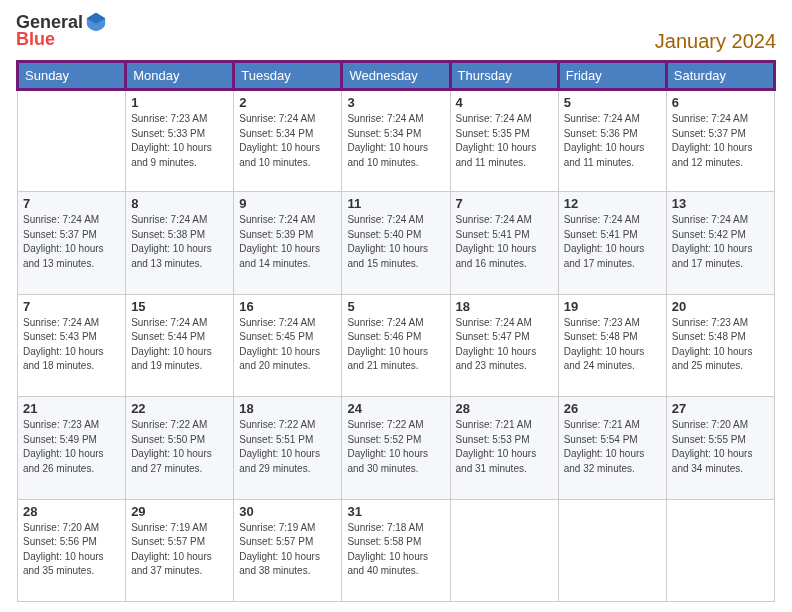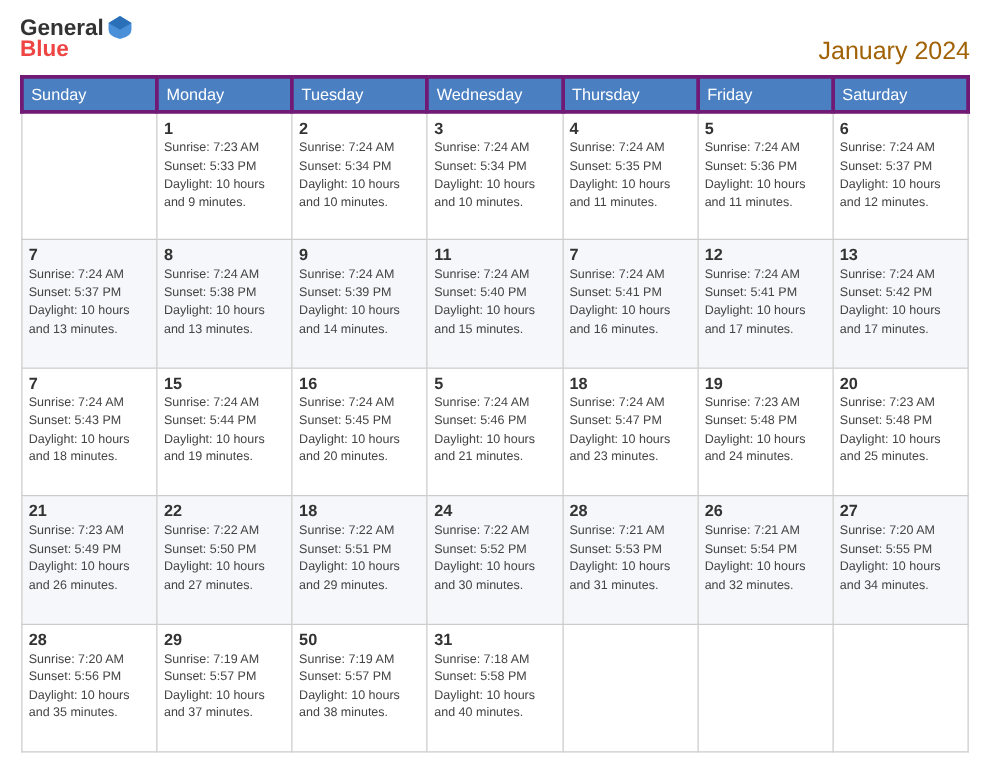--- a/index.html
+++ b/index.html
@@ -256,21 +256,21 @@
         <tr>
           <td>
             <span class="day-number">28</span>
             <div class="day-info">Sunrise: 7:20 AM<br>Sunset: 5:56 PM<br>Daylight: 10 hours and 35 minutes.</div>
           </td>
           <td>
             <span class="day-number">29</span>
             <div class="day-info">Sunrise: 7:19 AM<br>Sunset: 5:57 PM<br>Daylight: 10 hours and 37 minutes.</div>
           </td>
           <td>
-            <span class="day-number">50</span>
+            <span class="day-number">30</span>
             <div class="day-info">Sunrise: 7:19 AM<br>Sunset: 5:57 PM<br>Daylight: 10 hours and 38 minutes.</div>
           </td>
           <td>
             <span class="day-number">31</span>
             <div class="day-info">Sunrise: 7:18 AM<br>Sunset: 5:58 PM<br>Daylight: 10 hours and 40 minutes.</div>
           </td>
           <td class="empty-cell"></td>
           <td class="empty-cell"></td>
           <td class="empty-cell"></td>
         </tr>

